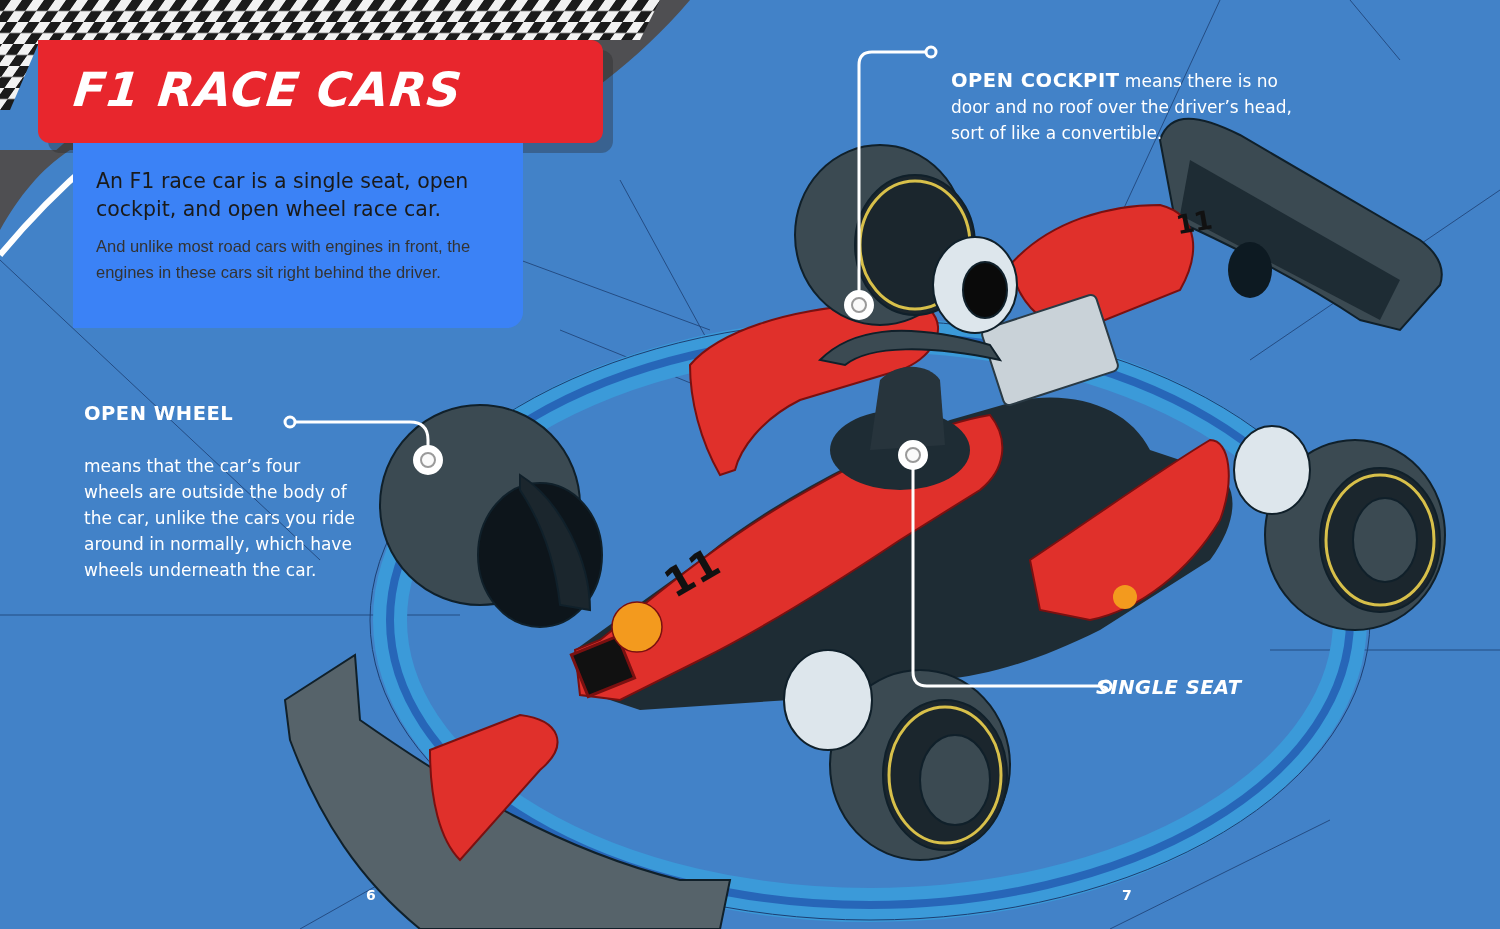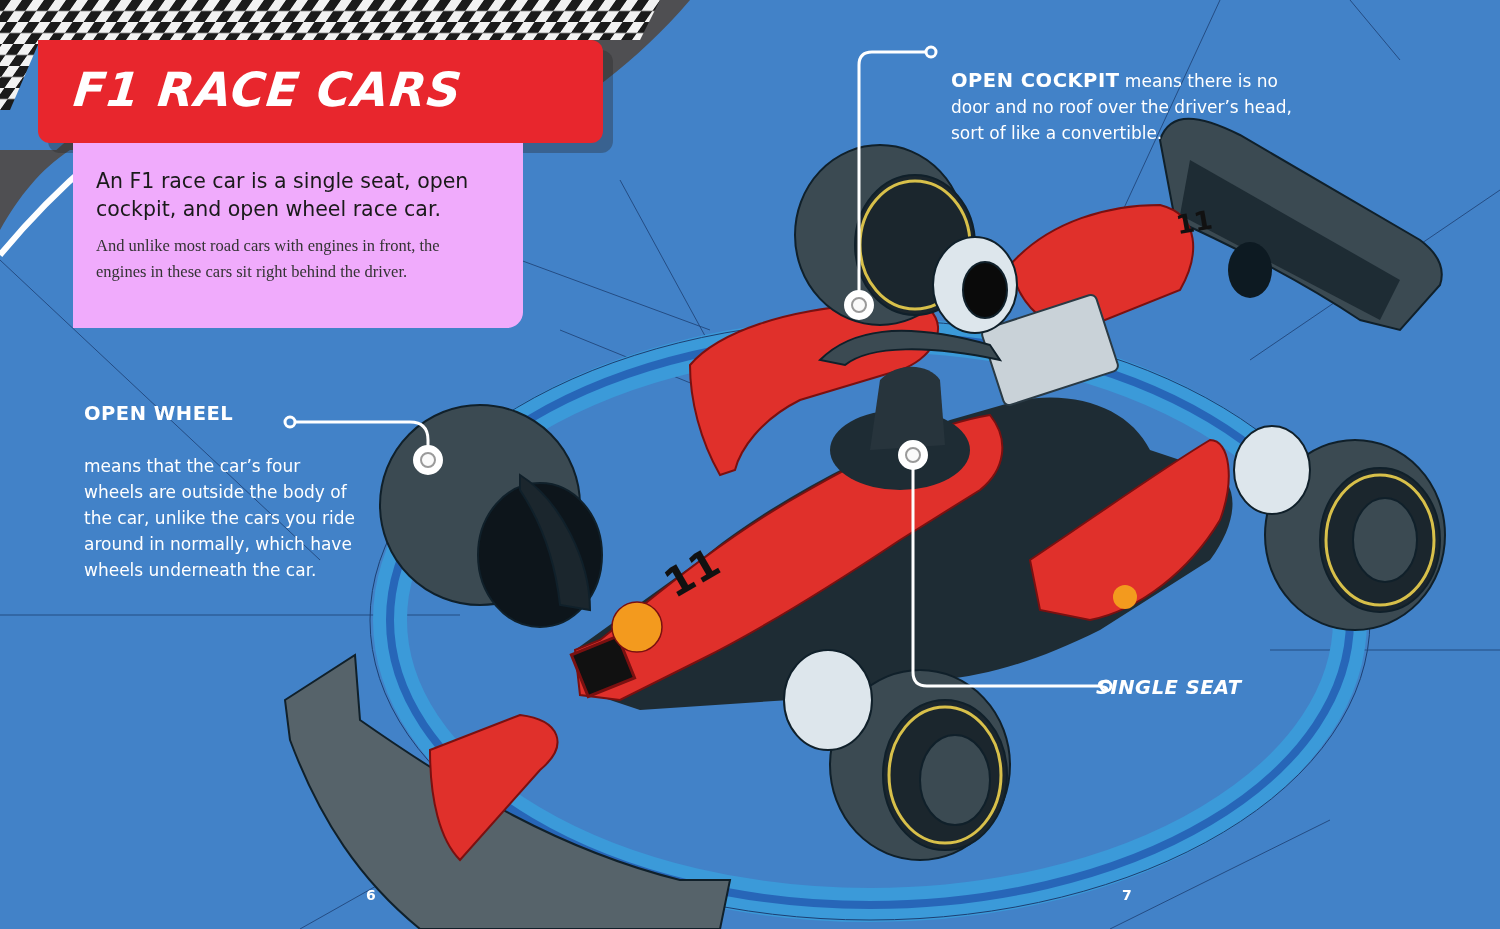--- a/index.html
+++ b/index.html
@@ -3,23 +3,23 @@
 <meta charset="utf-8">
 <style>
   html, body { margin:0; padding:0; }
   body { width:1500px; height:929px; overflow:hidden; position:relative; background:#4282c8; font-family:"Liberation Sans", sans-serif; }
   .spread { position:absolute; inset:0; width:1500px; height:929px; }
   .bg-svg { position:absolute; left:0; top:0; width:1500px; height:929px; }
 
   .title-banner { position:absolute; left:38px; top:40px; width:565px; height:103px; background:#e8262d; border-radius:0 12px 12px 12px; box-shadow: 10px 10px 0 rgba(40,40,40,0.35); }
   .title-text { position:absolute; left:36px; top:22px; font-family:"DejaVu Sans", sans-serif; font-weight:bold; font-style:italic; font-size:47px; color:#ffffff; letter-spacing:1px; transform:skewX(-6deg); }
 
-  .intro-box { position:absolute; left:73px; top:143px; width:450px; height:185px; background:#f0abfc; border-radius:0 0 16px 0; }
+  .intro-box { position:absolute; left:73px; top:143px; width:450px; height:185px; background:#3b82f6; border-radius:0 0 16px 0; }
   .intro-lead { position:absolute; left:23px; top:24px; width:410px; font-family:"DejaVu Sans", sans-serif; font-size:20.5px; line-height:28px; color:#1a1a1a; }
-  .intro-body { position:absolute; left:23px; top:90px; width:380px; font-family:Liberation Serif, serif; font-size:16.5px; line-height:26px; color:#333333; font-weight:300; }
+  .intro-body { position:absolute; left:23px; top:90px; width:380px; font-family:Liberation Sans, sans-serif; font-size:16.5px; line-height:26px; color:#333333; font-weight:300; }
 
   .callout { position:absolute; color:#ffffff; font-family:"DejaVu Sans", sans-serif; }
   .callout .head { font-weight:bold; font-size:19.5px; letter-spacing:0.5px; text-transform:uppercase; }
   .callout .body { font-size:17px; line-height:26px;margin-top:28px; }
 
   .co-cockpit { left:951px; top:28px; width:360px;margin-top:40px; }
   .co-cockpit .para { font-size:17px; line-height:26px; }
   .co-wheel { left:84px; top:402px; width:280px; }
   .co-seat { left:1096px; top:676px; width:200px;font-style:italic; }
 

